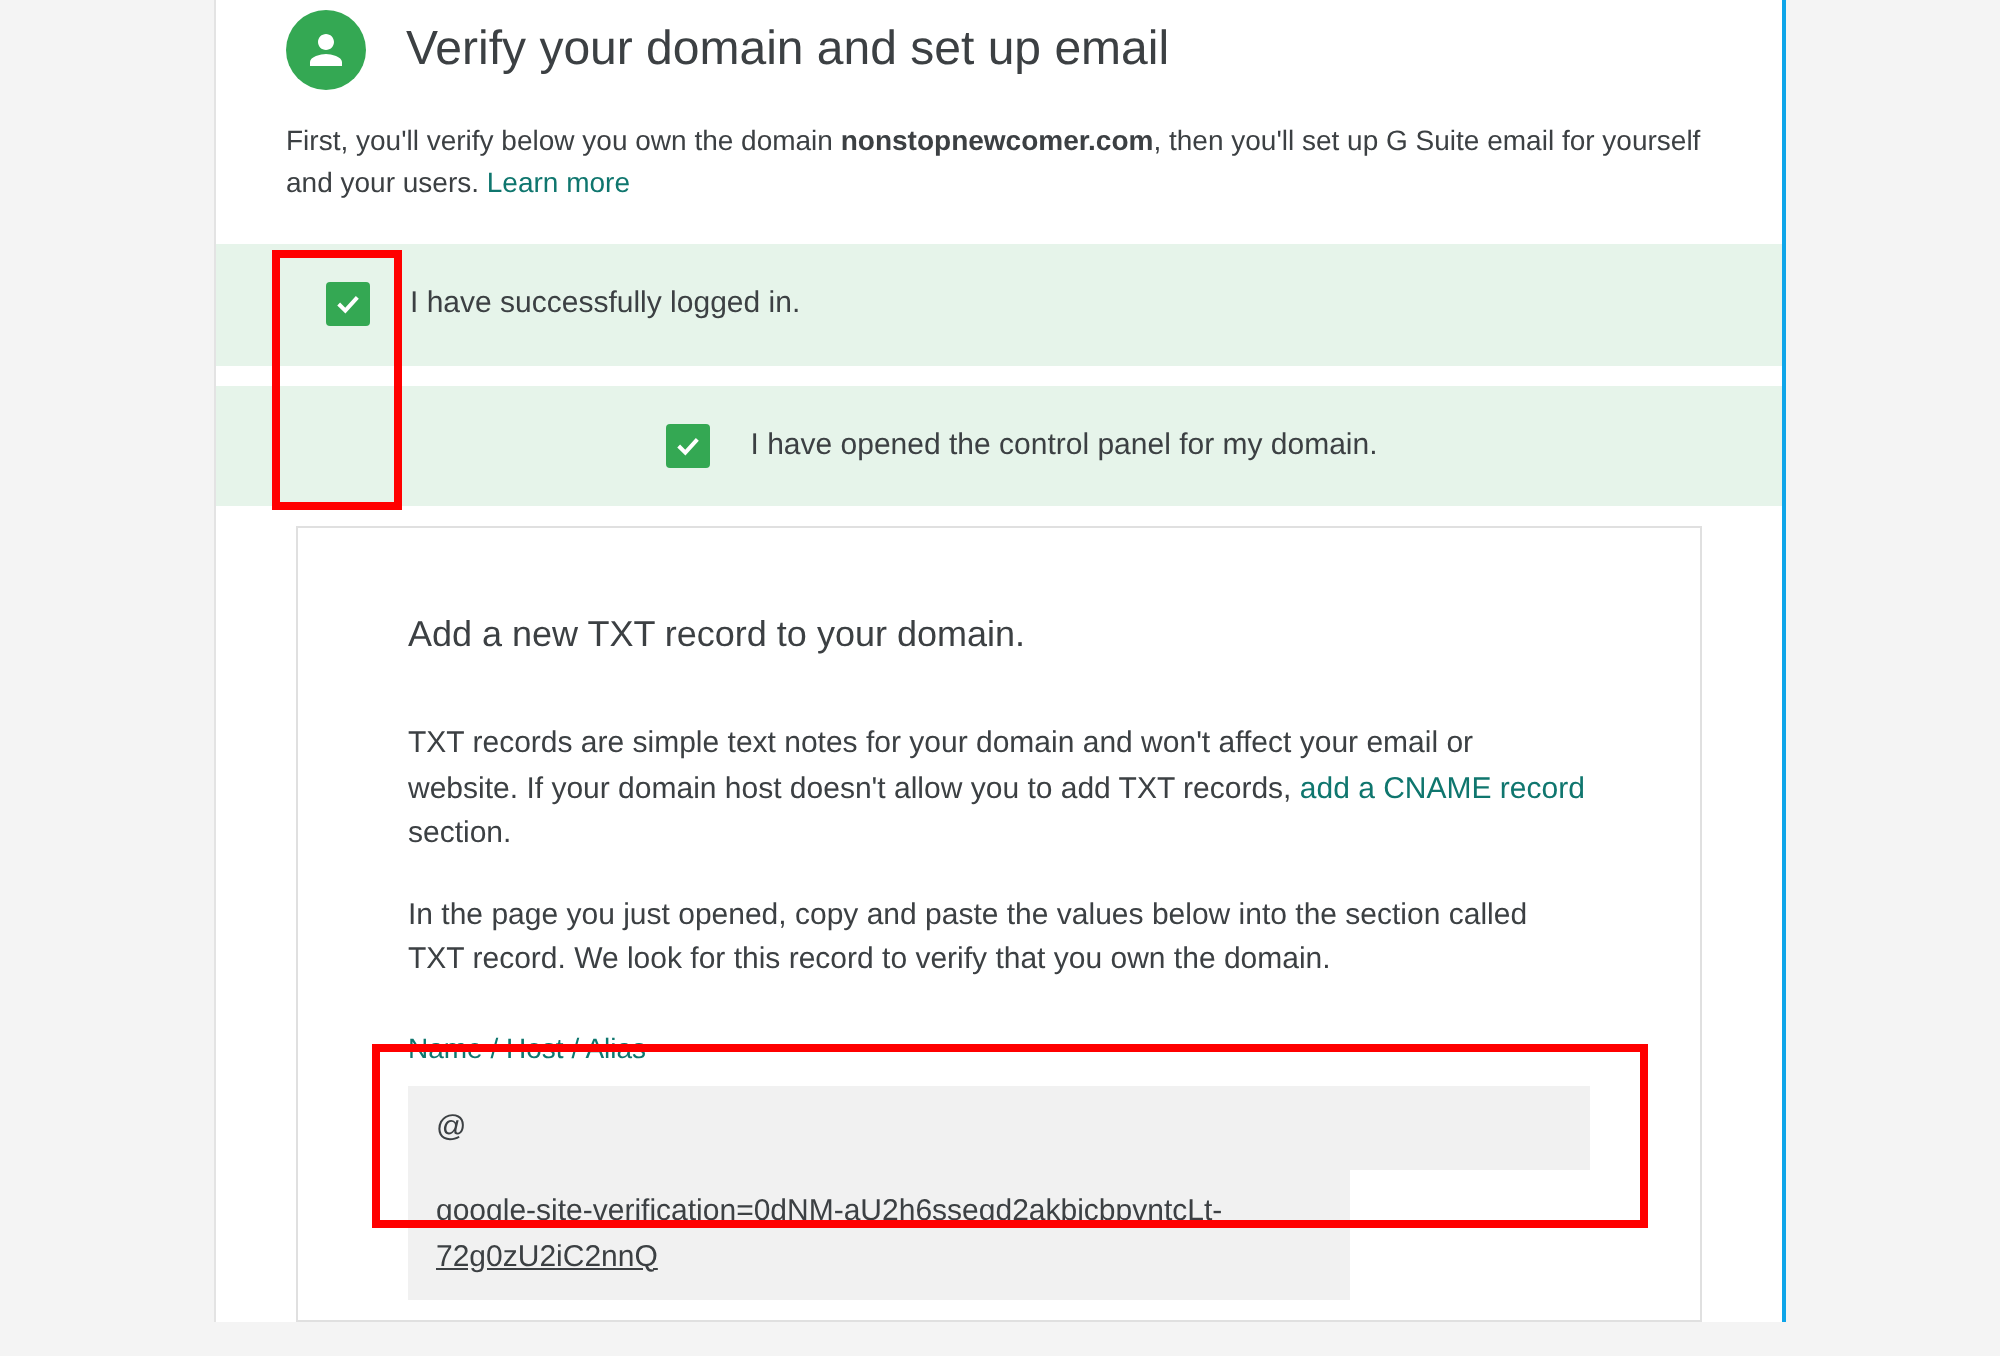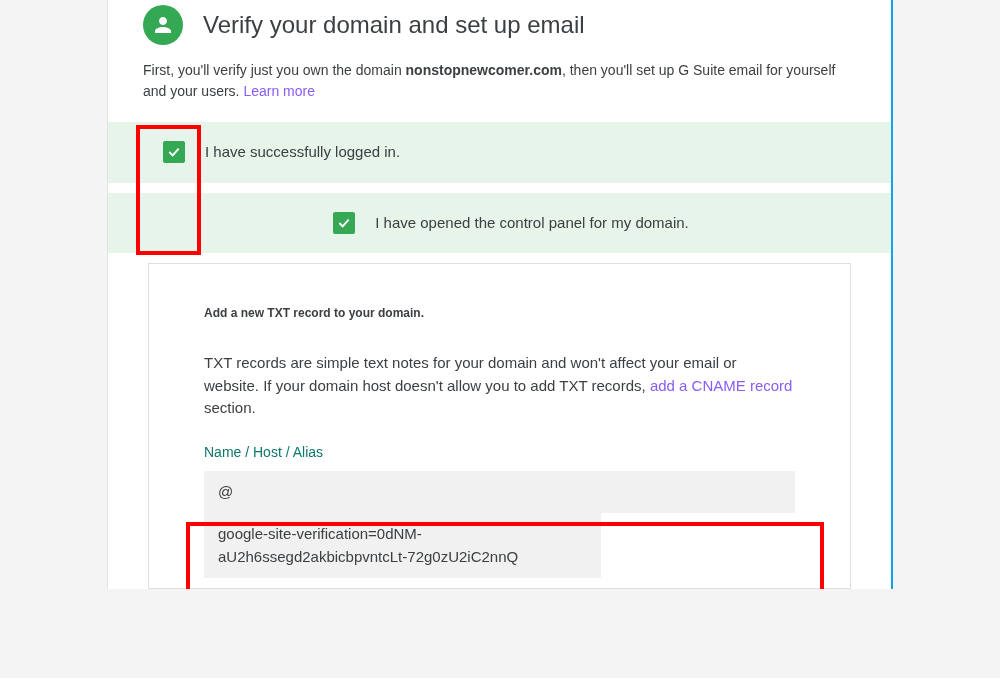--- a/index.html
+++ b/index.html
@@ -56,21 +56,21 @@
     }
     .intro {
       padding: 0 35px 20px 35px;
       font-size: 14px;
       color: #3c4043;
     }
     .intro b {
       font-weight: 700;
     }
     .link {
-      color: #8b5cf6;
+      color: #0f766e;
       text-decoration: none;
       cursor: pointer;
     }
     .checklist-row {
       display: flex;
       align-items: center;
       background: #e6f4ea;
       padding: 19px 32px 19px 55px;
       font-size: 15px;
       color: #3c4043;
@@ -116,22 +116,22 @@
       height: 92px;
       pointer-events: none;
       z-index: 10;
     }
     .panel {
       margin: 10px 40px 0 40px;
       border: 1px solid #e0e0e0;
       padding: 40px 55px 10px 55px;
     }
     .panel-title {
-      font-size: 12px;
-      font-weight: 700;
+      font-size: 18px;
+      font-weight: 400;
       margin-bottom: 30px;
       color: #3c4043;
     }
     .panel p {
       font-size: 15px;
       color: #3c4043;
       margin-bottom: 18px;
     }
     .field-label {
       font-size: 14px;
@@ -163,21 +163,21 @@
     <div class="header">
       <div class="avatar-circle">
         <svg viewBox="0 0 24 24">
             <path d="M12 12c2.21 0 4-1.79 4-4s-1.79-4-4-4-4 1.79-4 4 1.79 4 4 4zm0 2c-2.67 0-8 1.34-8 4v2h16v-2c0-2.66-5.33-4-8-4z"></path>
           </svg>
       </div>
       <h1 class="page-title">Verify your domain and set up email</h1>
     </div>
 
     <div class="intro">
-      <span>First, you'll verify just you own the domain </span><b>nonstopnewcomer.com</b><span>, then you'll set up G Suite email for yourself and your users. </span><a href="#" class="link">Learn more</a>
+      <span>First, you'll verify below you own the domain </span><b>nonstopnewcomer.com</b><span>, then you'll set up G Suite email for yourself and your users. </span><a href="#" class="link">Learn more</a>
     </div>
 
     <div class="checklist-row">
       <div class="checkbox-checked">
         <svg viewBox="0 0 24 24">
             <polyline points="5 12 10 17 19 7"></polyline>
           </svg>
       </div>
       <span>I have successfully logged in.</span>
     </div>
@@ -189,23 +189,24 @@
           </svg>
       </div>
       <span>I have opened the control panel for my domain.</span>
     </div>
 
     <div class="panel">
       <div class="panel-title">Add a new TXT record to your domain.</div>
       <p>
         <span>TXT records are simple text notes for your domain and won't affect your email or website. If your domain host doesn't allow you to add TXT records, </span><a href="#" class="link">add a CNAME record</a><span> section.</span>
       </p>
+      <p class="gap">In the page you just opened, copy and paste the values below into the section called TXT record. We look for this record to verify that you own the domain.</p>
 
       <div class="field-label">Name / Host / Alias</div>
       <div class="field-box short">@</div>
 
-      <div class="field-box" style="width:397px;">google-site-verification=0dNM-aU2h6ssegd2akbicbpvntcLt-72g0zU2iC2nnQ</div>
+      <div class="field-box" style="width:471px;text-decoration:underline;">google-site-verification=0dNM-aU2h6ssegd2akbicbpvntcLt-72g0zU2iC2nnQ</div>
     </div>
 
     <div class="redbox-1"></div>
     <div class="redbox-2"></div>
   </div>
 </div>
 
 </body></html>

